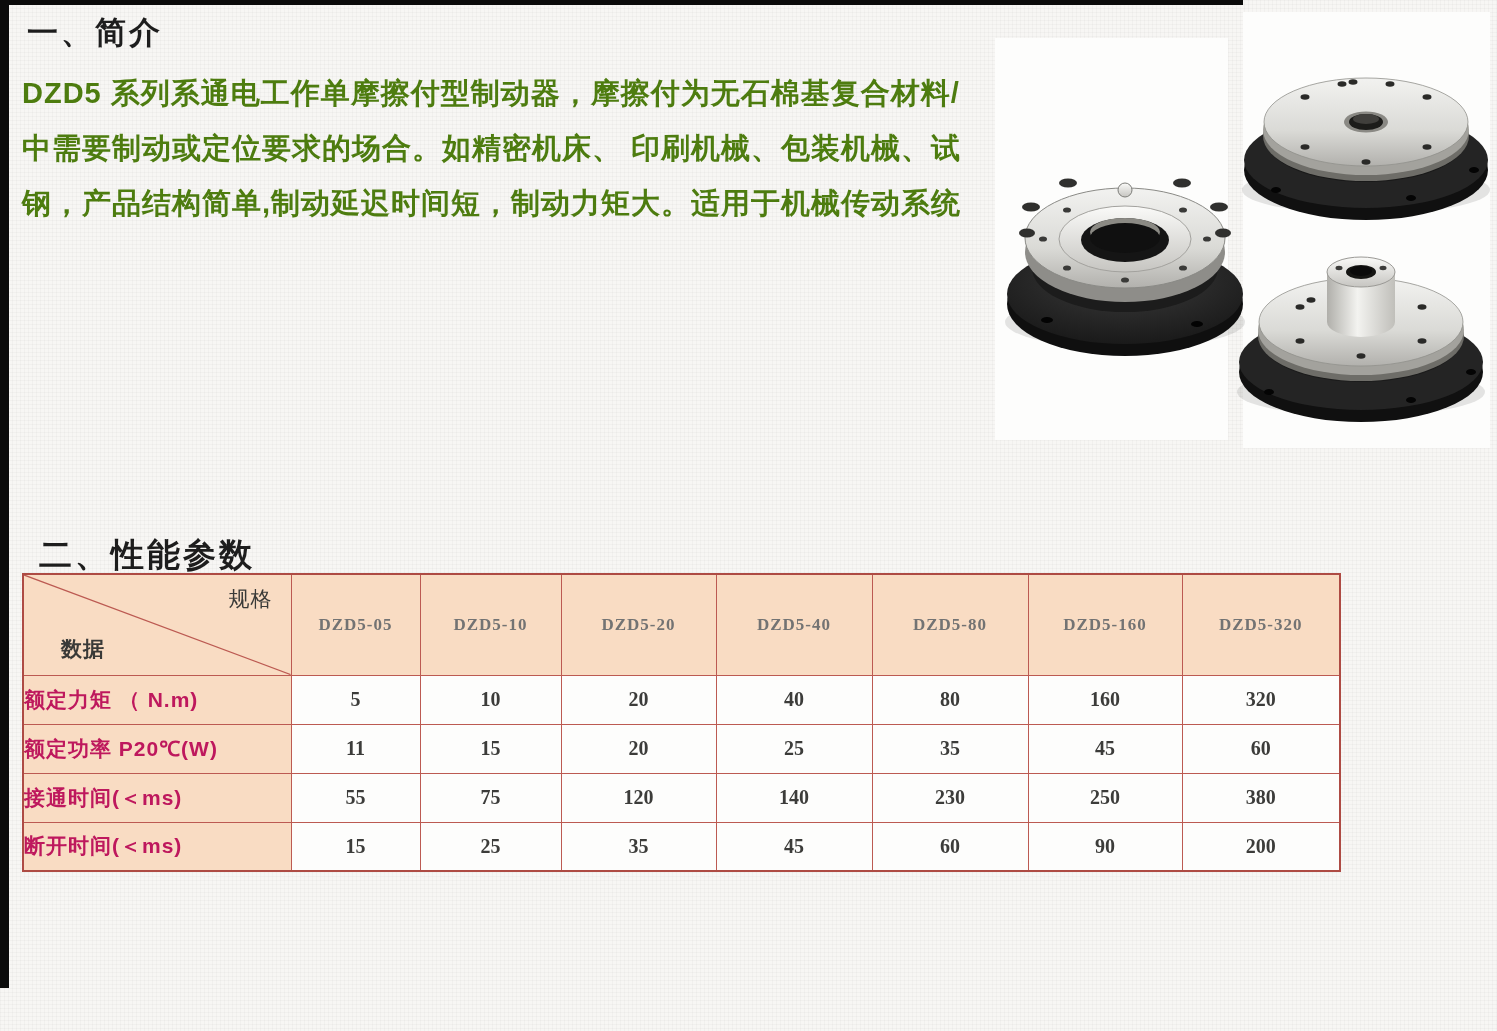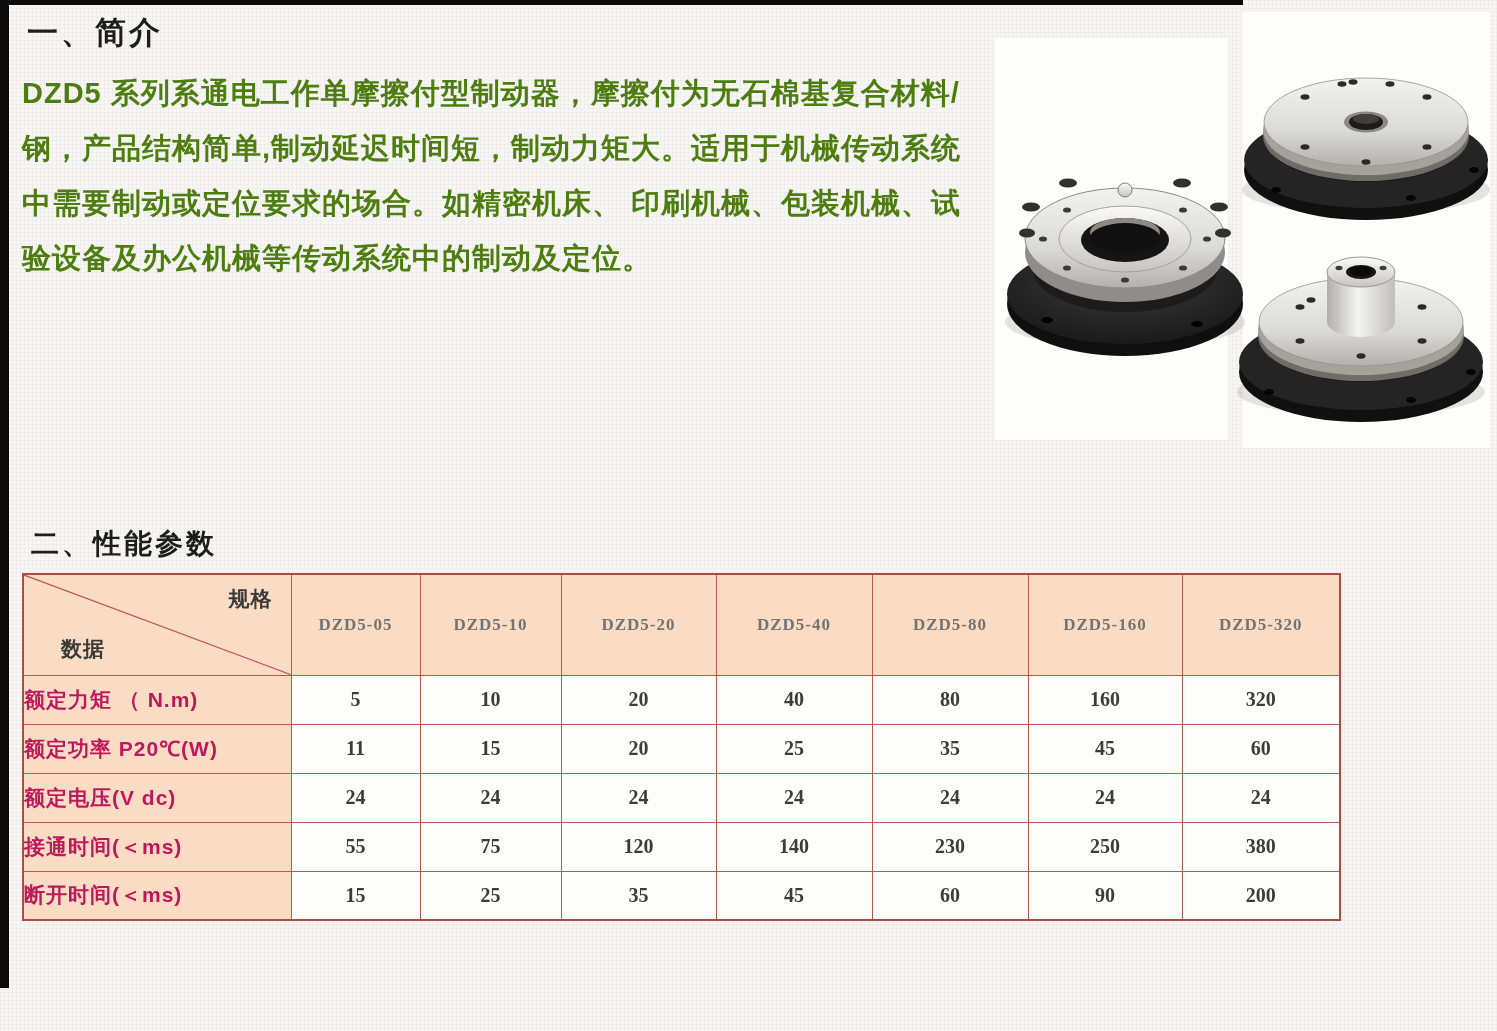--- a/index.html
+++ b/index.html
@@ -22,22 +22,22 @@
   }
   .intro-paragraph{
     position:absolute;left:22px;top:66px;width:980px;
     font-size:29px;font-weight:700;line-height:55px;letter-spacing:1px;
     color:#4d7c0f;white-space:nowrap;
   }
 
   .photos{position:absolute;left:995px;top:12px;width:495px;height:436px;}
 
   .params-heading{
-    position:absolute;left:27px;top:521px;margin:4px;
-    font-size:28px;font-weight:700;letter-spacing:3px;color:#1d1d1d;
+    position:absolute;left:27px;top:521px;margin:12px;
+    font-size:33px;font-weight:700;letter-spacing:3px;color:#1d1d1d;
   }
 
   table.perf{
     position:absolute;left:22px;top:573px;
     border-collapse:collapse;table-layout:fixed;
     border:2px solid #ae4b44;
   }
   table.perf th, table.perf td{
     border:1px solid #bc5a52;padding:0;
   }
@@ -53,35 +53,34 @@
     font-size:21px;font-weight:600;color:#be185d;
     text-align:left;padding-left:37px;letter-spacing:1px;
   }
   td.val{
     font-family:"Liberation Serif", serif;font-weight:700;
     font-size:20px;color:#3c3c3a;text-align:center;
   }
   th.corner{position:relative;}
   .diag{position:absolute;left:0;top:0;width:100%;height:100%;display:block;}
   .diag line{stroke:#bc5a52;stroke-width:1.3;vector-effect:non-scaling-stroke;}
-  .corner-tr{position:absolute;top:10px;right:18px;font-size:21px;font-weight:700;color:#3a3a38;letter-spacing:1px;}
+  .corner-tr{position:absolute;top:10px;right:18px;font-size:21px;font-weight:400;color:#3a3a38;letter-spacing:1px;}
   .corner-bl{position:absolute;bottom:12px;left:37px;font-size:21px;font-weight:600;color:#3a3a38;letter-spacing:1px;}
 </style>
 </head>
 <body>
 
 <div class="bar-top"></div>
 <div class="bar-left"></div>
 
 <h2 class="intro-heading">一、简介</h2>
 <div class="intro-paragraph">
     <div>DZD5 系列系通电工作单摩擦付型制动器，摩擦付为无石棉基复合材料/</div>
+    <div>中需要制动或定位要求的场合。如精密机床、 印刷机械、包装机械、试</div>
     <div>钢，产品结构简单,制动延迟时间短，制动力矩大。适用于机械传动系统</div>
-    <div>中需要制动或定位要求的场合。如精密机床、 印刷机械、包装机械、试</div>
-    <div>验设备及办公机械等传动系统中的制动及定位。</div>
   </div>
 
 <div class="photos">
   <svg width="495" height="436" viewBox="0 0 495 436">
     <defs>
       <linearGradient id="sil" x1="0" y1="0" x2="0" y2="1">
         <stop offset="0" stop-color="#f2f2f0"></stop>
           <stop offset="0.6" stop-color="#dadad6"></stop>
           <stop offset="1" stop-color="#b2b1ad"></stop>
       </linearGradient>
@@ -238,30 +237,20 @@
         <th class="rowlabel peach">额定功率 P20℃(W)</th>
         <td class="val">11</td>
         <td class="val">15</td>
         <td class="val">20</td>
         <td class="val">25</td>
         <td class="val">35</td>
         <td class="val">45</td>
         <td class="val">60</td>
       </tr>
       <tr>
-        <th class="rowlabel peach">额定电压(V dc)</th>
-        <td class="val">24</td>
-        <td class="val">24</td>
-        <td class="val">24</td>
-        <td class="val">24</td>
-        <td class="val">24</td>
-        <td class="val">24</td>
-        <td class="val">24</td>
-      </tr>
-      <tr>
         <th class="rowlabel peach">接通时间(＜ms)</th>
         <td class="val">55</td>
         <td class="val">75</td>
         <td class="val">120</td>
         <td class="val">140</td>
         <td class="val">230</td>
         <td class="val">250</td>
         <td class="val">380</td>
       </tr>
       <tr>

